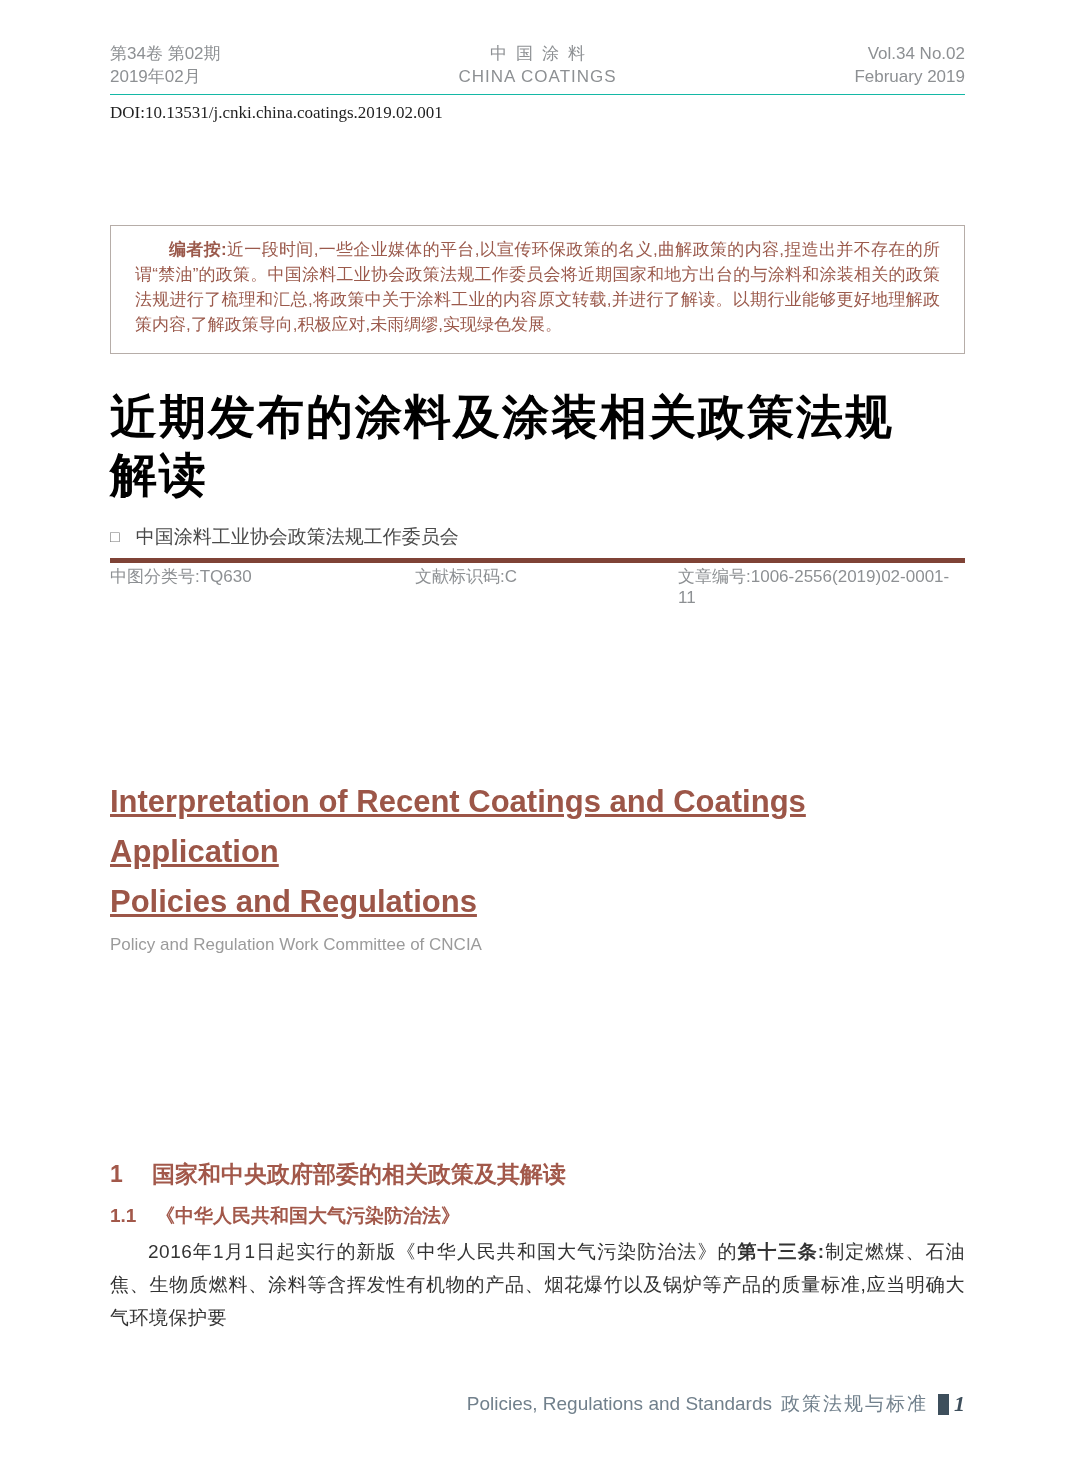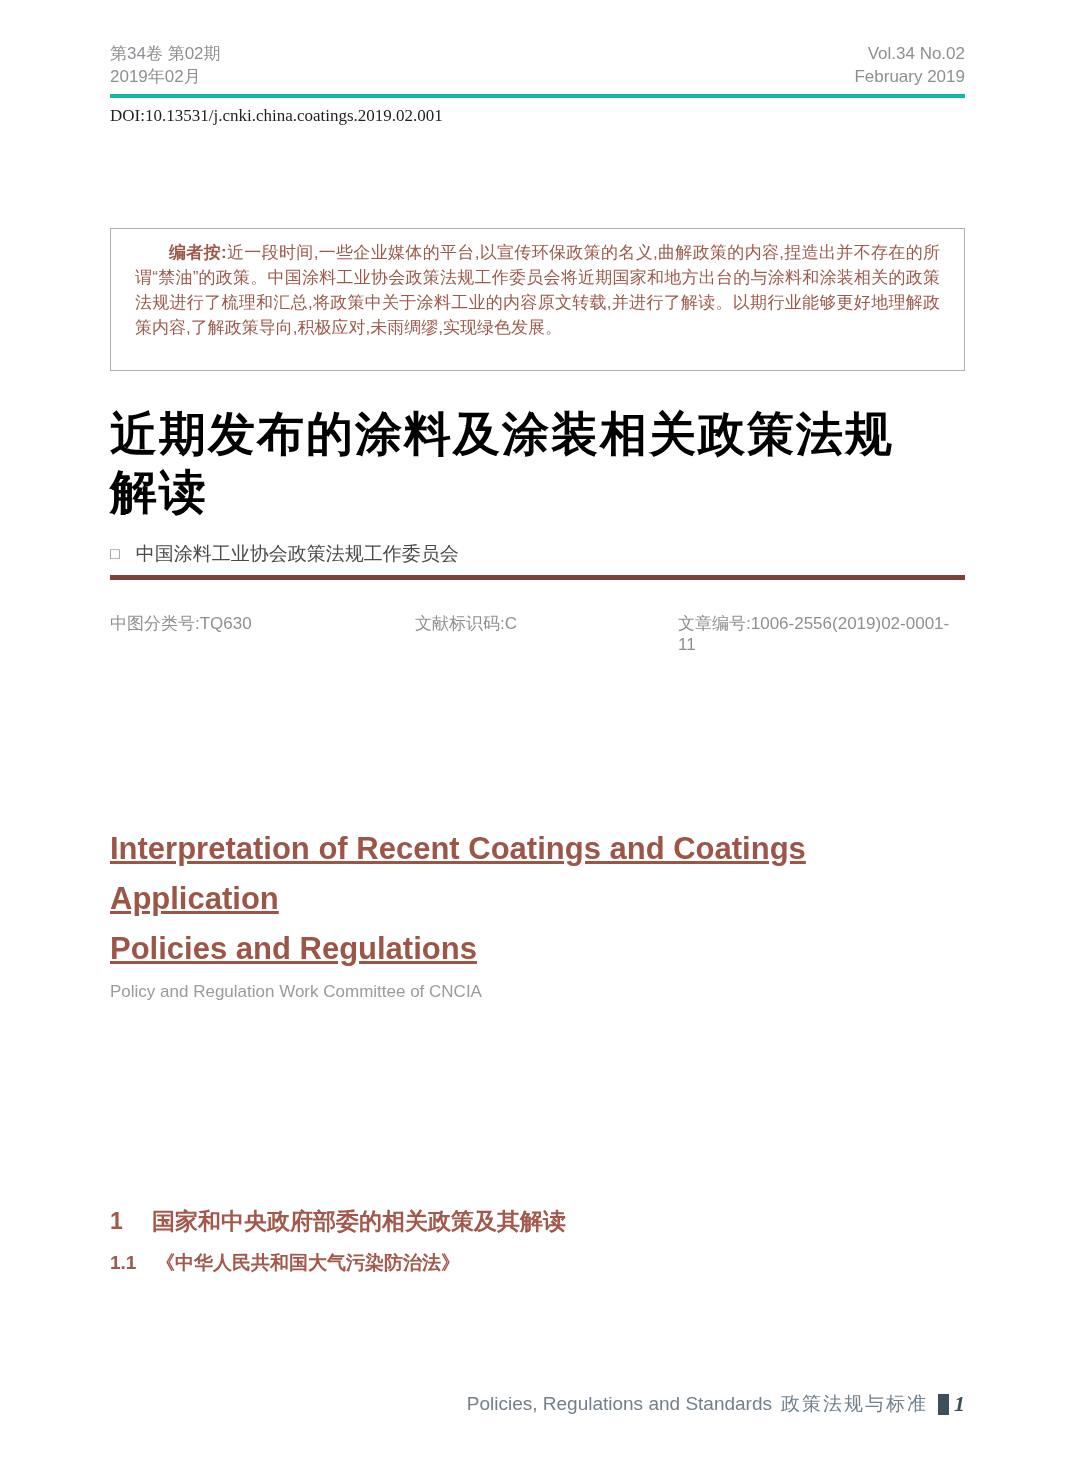--- a/index.html
+++ b/index.html
@@ -5,50 +5,50 @@
   html,body { margin:0; padding:0; background:#ffffff; }
   .page {
     width:1075px; height:1459px; box-sizing:border-box;
     padding:42px 110px 0 110px; background:#ffffff;
     font-family:"Liberation Sans", sans-serif; color:#3b3b3b;
     overflow:hidden; position:relative;
   }
 
   
   .header { display:flex; justify-content:space-between; align-items:flex-start;
-    border-bottom:4px solid #14b8a6; padding-bottom:6px;
+    border-bottom:1px solid #14b8a6; padding-bottom:6px;
     color:#8d9093; font-size:17px; line-height:23px; }
   .h-left { text-align:left; }
   .h-center { text-align:center; }
   .cn-name { letter-spacing:9px; padding-left:9px; }
   .h-right { text-align:right; }
   .en-caps { letter-spacing:1px; }
 
   .doi { margin-top:8px; font-family:"Liberation Serif", serif; font-size:17px; color:#1f1f1f; }
 
   
   .editor-box { margin-top:102px; border:1px solid #b6ada8;
-    padding:11px 24px 30px 24px; color:#9b5a4c; font-size:17px;
+    padding:11px 24px 16px 24px; color:#9b5a4c; font-size:17px;
     line-height:25px; text-align:justify; }
   .editor-text { margin:0; text-indent:2em; }
   .ed-label { font-weight:bold; }
 
   
   .cn-main-title { margin:34px 0 0 0; color:#000000; font-size:47px;
     line-height:58px; font-weight:bold; letter-spacing:2px; }
   .cn-main-title .tl { display:block; }
 
   
   .author-row { margin-top:20px; font-size:19px; color:#4a4a4a; display:flex; align-items:center; }
   .marker { font-size:16px; margin-right:16px; color:#777; }
 
   .thick-rule { margin-top:8px; height:5px; background:#7f4336; }
 
   
-  .meta-row { position:relative; margin-top:32px; height:22px; font-size:17px; color:#8d9093; }
+  .meta-row { position:relative; margin-top:2px; height:22px; font-size:17px; color:#8d9093; }
   .meta-clc { position:absolute; left:0; }
   .meta-doc { position:absolute; left:305px; }
   .meta-id  { position:absolute; left:568px; }
 
   
   .en-title { margin:190px 0 0 0; color:#9c5648; font-size:31px; line-height:50px; font-weight:bold; }
   .en-title .tl { display:block;text-decoration:underline; }
   .en-author { margin-top:8px; color:#9b9b9b; font-size:17px; }
 
   
@@ -78,20 +78,24 @@
 </style>
 </head>
 <body>
 
 <div class="page">
 
   <div class="header">
     <div class="h-left">
       <div>第34卷 第02期</div>
       <div>2019年02月</div>
+    </div>
+    <div class="h-center">
+      <div class="cn-name">中国涂料</div>
+      <div class="en-caps">CHINA COATINGS</div>
     </div>
     <div class="h-right">
       <div>Vol.34 No.02</div>
       <div>February 2019</div>
     </div>
   </div>
 
   <div class="doi">DOI:10.13531/j.cnki.china.coatings.2019.02.001</div>
 
   <div class="editor-box">
@@ -125,20 +129,21 @@
   <div class="body-cols">
     <div class="col col-left">
       <h3 class="sec1">
         <span class="sec-num">1</span>
         <span>国家和中央政府部委的相关政策及其解读</span>
       </h3>
       <h4 class="sec11">
         <span class="sec-num2">1.1</span>
         <span>《中华人民共和国大气污染防治法》</span>
       </h4>
+      <p class="para indent"><span>2016年1月1日起实行的新版《中华人民共和国大气污染防治法》的</span><span class="b">第十三条:</span><span>制定燃煤、石油焦、生物质燃料、涂料等含挥发性有机物的产品、烟花爆竹以及锅炉等产品的质量标准,应当明确大气环境保护要</span></p>
     </div>
   </div>
 
   <div class="page-footer">
     <span class="pf-en">Policies, Regulations and Standards</span>
     <span class="pf-zh">政策法规与标准</span>
     <span class="pf-block"></span>
     <span class="pf-num">1</span>
   </div>
 

